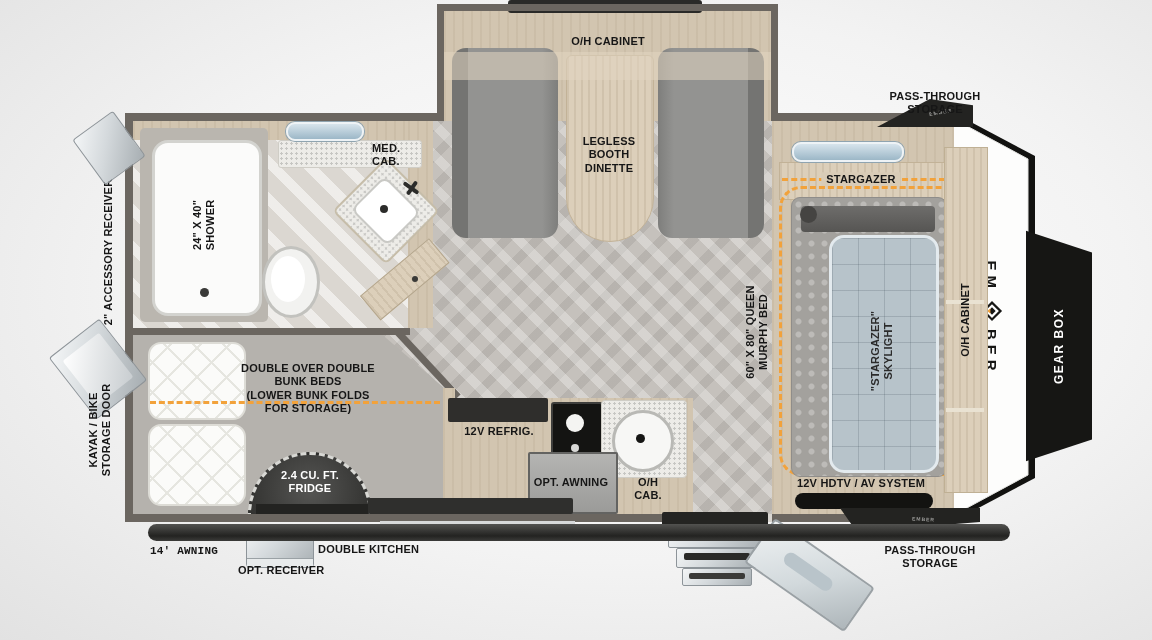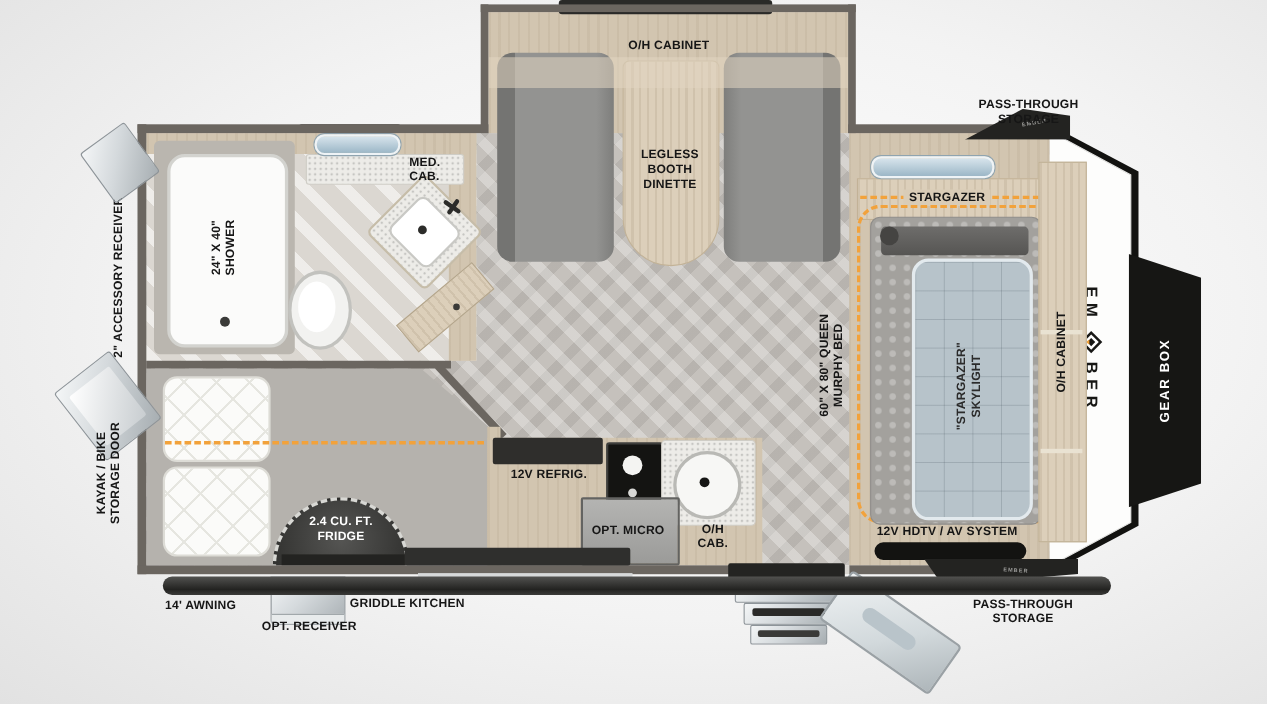--- a/index.html
+++ b/index.html
@@ -94,20 +94,24 @@
   <div class="abs" style="left:262px;top:246px;width:52px;height:66px;background:#f2f2f0;border:3px solid #c2c2be;border-radius:50%;"></div>
   <div class="abs" style="left:271px;top:256px;width:34px;height:46px;background:#ffffff;border-radius:50%;"></div>
 
   <div class="abs wood" style="left:360px;top:296px;width:88px;height:30px;border:1px solid #b3a58c;transform:rotate(-40deg);transform-origin:left top;"></div>
   <div class="abs" style="left:412px;top:276px;width:6px;height:6px;border-radius:50%;background:#3a3a38;"></div>
 
   <div class="abs carpet" style="left:133px;top:335px;width:312px;height:179px;clip-path:polygon(0 0,80% 0,100% 30%,100% 100%,0 100%);"></div>
   <div class="abs quilt" style="left:148px;top:342px;width:94px;height:74px;"></div>
   <div class="abs quilt" style="left:148px;top:424px;width:94px;height:78px;"></div>
   <div class="abs" style="left:150px;top:401px;width:290px;height:0;border-top:3px dashed #F2A23B;"></div>
+  <div class="lbl clbl" style="left:308px;top:389px;">DOUBLE OVER DOUBLE
+BUNK BEDS
+(LOWER BUNK FOLDS
+FOR STORAGE)</div>
 
   <div class="abs" style="left:248px;top:452px;width:124px;height:62px;overflow:hidden;">
     <div style="position:absolute;left:0;top:0;width:118px;height:118px;border-radius:50%;background:radial-gradient(circle at 50% 30%,#555553,#2e2e2c 70%);border:3px dashed #d8d8d4;"></div>
   </div>
   <div class="abs" style="left:256px;top:504px;width:112px;height:10px;background:#232321;"></div>
   <div class="lbl clbl" style="left:310px;top:482px;color:#ffffff;">2.4 CU. FT.
 FRIDGE</div>
 
   <div class="wall" style="left:133px;top:328px;width:277px;height:7px;"></div>
   <div class="wall" style="left:398px;top:329px;width:88px;height:7px;transform:rotate(47deg);transform-origin:left center;"></div>
@@ -127,21 +131,21 @@
   <div class="abs tan" style="left:443px;top:398px;width:250px;height:116px;"></div>
   <div class="abs" style="left:448px;top:398px;width:100px;height:24px;background:#2f2e2c;border-radius:2px;"></div>
   <div class="lbl clbl" style="left:499px;top:432px;">12V REFRIG.</div>
   <div class="abs" style="left:551px;top:402px;width:48px;height:60px;background:#141412;border:2px solid #3e3e3c;border-radius:3px;"></div>
   <div class="abs" style="left:566px;top:414px;width:18px;height:18px;border-radius:50%;background:#f4f4f2;"></div>
   <div class="abs" style="left:571px;top:444px;width:8px;height:8px;border-radius:50%;background:#d8d8d6;"></div>
   <div class="abs speckle" style="left:601px;top:400px;width:84px;height:76px;border:1px solid #cfcdc6;border-radius:4px;"></div>
   <div class="abs" style="left:612px;top:410px;width:56px;height:56px;border-radius:50%;background:#f7f7f5;border:3px solid #b9b9b5;"></div>
   <div class="abs" style="left:636px;top:434px;width:9px;height:9px;border-radius:50%;background:#161614;"></div>
   <div class="abs" style="left:528px;top:452px;width:86px;height:58px;background:linear-gradient(#b4b4b2,#9b9b99);border:2px solid #636361;border-radius:2px;"></div>
-  <div class="lbl clbl" style="left:571px;top:483px;">OPT. MICRO</div>
+  <div class="lbl clbl" style="left:571px;top:483px;">OPT. AWNING</div>
   <div class="lbl clbl" style="left:648px;top:489px;">O/H
 CAB.</div>
 
   <div class="abs wood" style="left:779px;top:162px;width:167px;height:36px;border:1px solid #c2b297;"></div>
   <div class="abs" style="left:782px;top:178px;width:163px;height:0;border-top:3px dashed #F2A23B;"></div>
   <div class="lbl clbl" style="left:861px;top:180px;background:#d9ccb7;padding:1px 5px;">STARGAZER</div>
   <div class="abs dash-o" style="left:779px;top:186px;width:168px;height:284px;border-right:none;border-radius:22px 0 0 22px;"></div>
   <div class="abs bed-pat" style="left:791px;top:197px;width:154px;height:278px;border-radius:9px;border:1px solid #8f8d8a;"></div>
   <div class="abs" style="left:801px;top:206px;width:134px;height:26px;background:linear-gradient(#6e6d6b,#565553);border-radius:4px;"></div>
   <div class="abs" style="left:800px;top:206px;width:17px;height:17px;border-radius:50%;background:#454442;"></div>
@@ -202,17 +206,17 @@
   </div>
   <div class="lbl rlbl" style="left:100px;top:430px;">KAYAK / BIKE
 STORAGE DOOR</div>
 
   <div class="abs" style="left:368px;top:498px;width:205px;height:16px;background:#2f2f2d;border-radius:2px;"></div>
   <div class="abs" style="left:380px;top:521px;width:195px;height:6px;background:#d7d9da;"></div>
   <div class="abs metal" style="left:246px;top:524px;width:66px;height:42px;border-radius:0 0 4px 4px;">
     <div style="position:absolute;left:0;bottom:0;width:100%;height:8px;background:#e8ebec;border-top:1px solid #9aa1a5;"></div>
   </div>
   <div class="abs" style="left:148px;top:524px;width:862px;height:17px;border-radius:9px;background:linear-gradient(#525250,#232321 70%,#3b3b39);"></div>
-  <div class="lbl" style="left:150px;top:545px;">14' AWNING</div>
-  <div class="lbl" style="left:318px;top:543px;">GRIDDLE KITCHEN</div>
+  <div class="lbl" style="left:150px;top:545px;font-family:Liberation Mono, monospace;">14' AWNING</div>
+  <div class="lbl" style="left:318px;top:543px;">DOUBLE KITCHEN</div>
   <div class="lbl" style="left:238px;top:564px;">OPT. RECEIVER</div>
 
 </div>
 
 </body></html>

